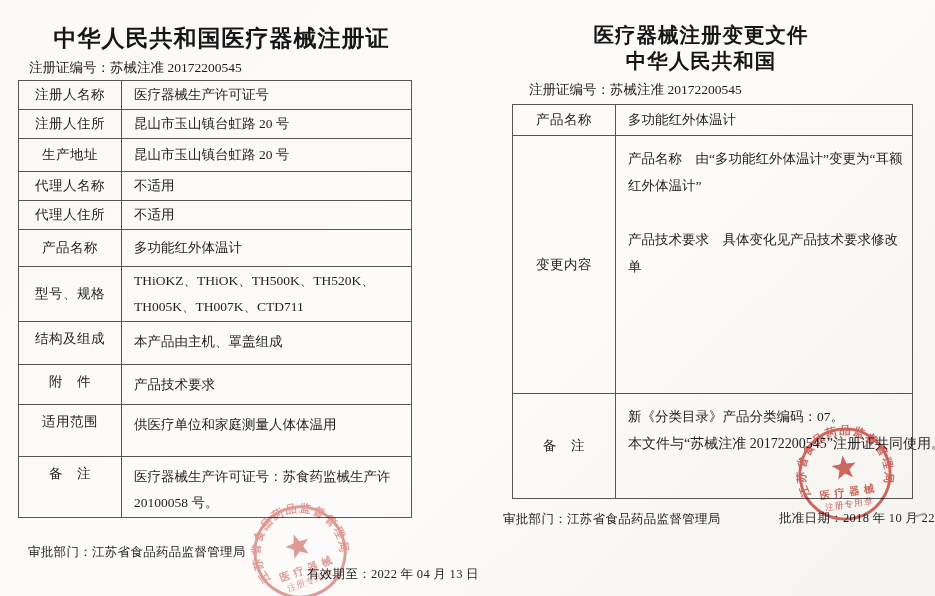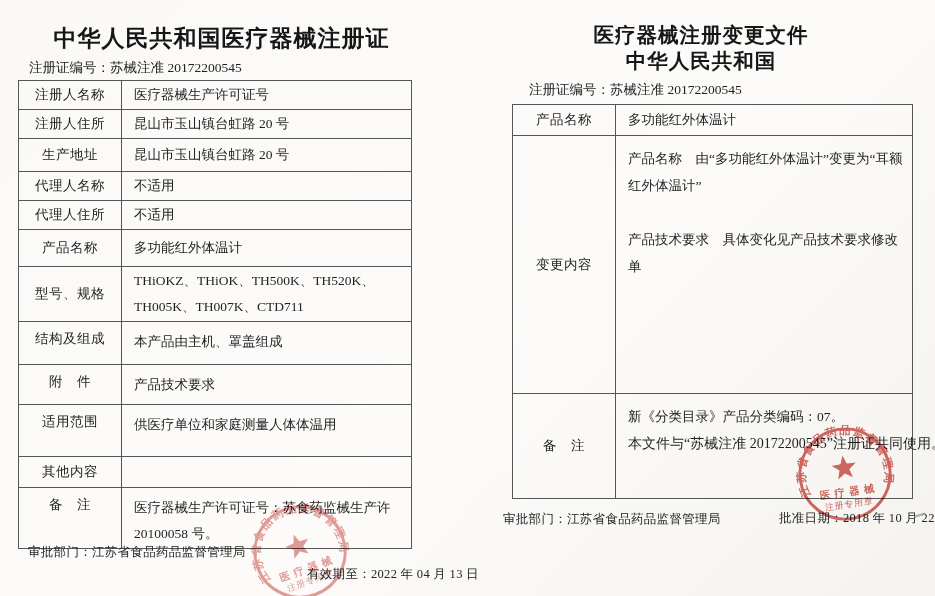--- a/index.html
+++ b/index.html
@@ -104,24 +104,20 @@
         <td class="val">本产品由主机、罩盖组成</td>
       </tr>
       <tr class="valign-top" style="height:40px">
         <td class="lbl">附　件</td>
         <td class="val">产品技术要求</td>
       </tr>
       <tr class="valign-top" style="height:52px">
         <td class="lbl">适用范围</td>
         <td class="val">供医疗单位和家庭测量人体体温用</td>
       </tr>
-      <tr style="height:31px">
-        <td class="lbl">其他内容</td>
-        <td class="val"></td>
-      </tr>
       <tr class="valign-top" style="height:54px">
         <td class="lbl">备　注</td>
         <td class="val">医疗器械生产许可证号：苏食药监械生产许 20100058 号。</td>
       </tr>
     </tbody>
       </table>
 
     <div class="footnote fl-dept">
       <span>审批部门：</span><span>江苏省食品药品监督管理局</span>
     </div>

